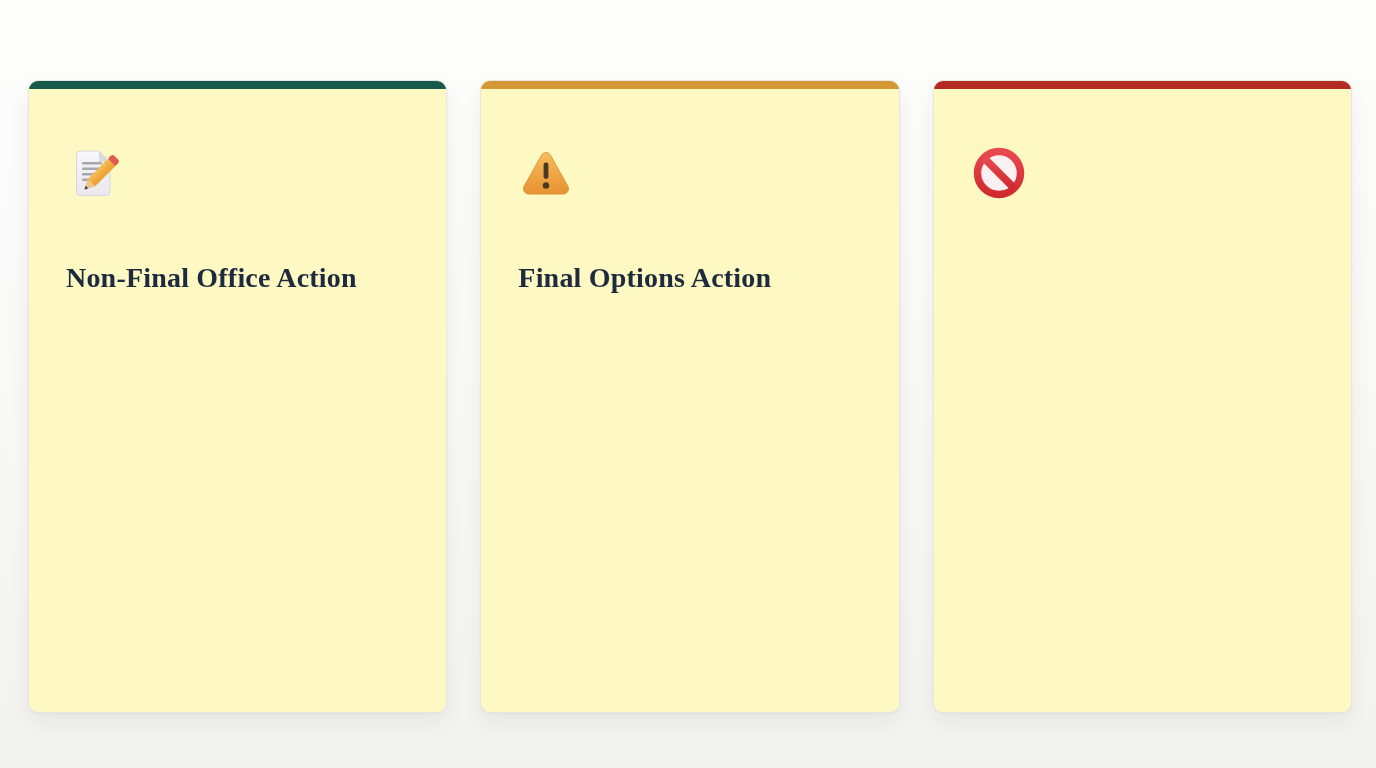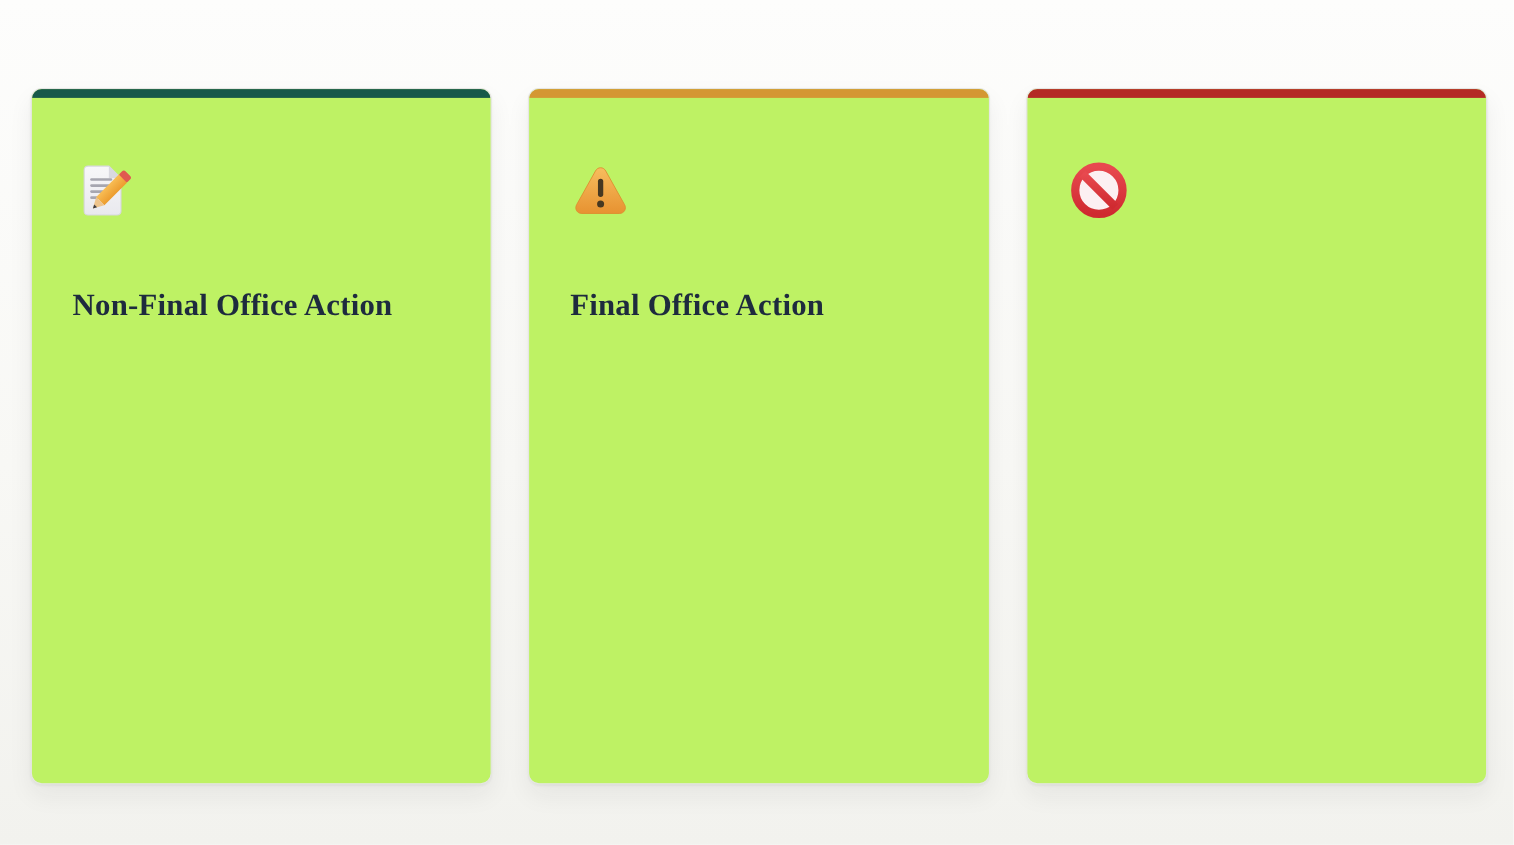--- a/index.html
+++ b/index.html
@@ -16,21 +16,21 @@
   .cards-row {
     display: flex;
     gap: 33px;
     padding: 80px 24px 0 28px;
     align-items: stretch;
     box-sizing: border-box;
   }
   .card {
     flex: 1 1 0;
     height: 633px;
-    background: #bef264;
+    background: #fef9c3;
     border: 1px solid #e6e6e3;
     border-radius: 10px;
     box-shadow: 0 1px 2px rgba(30,30,30,0.05), 0 10px 22px rgba(30,30,30,0.06);
     overflow: hidden;
     display: flex;
     flex-direction: column;
     box-sizing: border-box;
   }
   .accent-bar {
     height: 8px;
@@ -112,21 +112,21 @@
             <linearGradient id="triGrad" x1="0" y1="0" x2="0" y2="1">
               <stop offset="0" stop-color="#f7bd5e"></stop>
               <stop offset="1" stop-color="#e79231"></stop>
             </linearGradient>
           </defs>
           <path d="M28 7.5 c2 0 3.6 1 4.7 3 l17.1 30.6 c2 3.6 -0.3 8 -4.8 8 h-34 c-4.5 0 -6.8 -4.4 -4.8 -8 L23.3 10.5 c1.1 -2 2.7 -3 4.7 -3 z" fill="url(#triGrad)" stroke="#dd8d2e" stroke-width="0.8"></path>
           <rect x="25.6" y="17.5" width="4.8" height="16.5" rx="2.4" fill="#463821"></rect>
           <circle cx="28" cy="40.5" r="3.2" fill="#463821"></circle>
         </svg>
       </div>
-      <h2 class="card-title">Final Office Action</h2>
+      <h2 class="card-title">Final Options Action</h2>
     </div>
   </div>
 
   <div class="card">
     <div class="accent-bar" style="background-color: rgb(180, 42, 37);"></div>
     <div class="card-content">
       <div class="icon-wrap">
         <svg viewBox="0 0 56 56" aria-hidden="true">
           <defs>
             <linearGradient id="ringGrad" x1="0" y1="0" x2="0" y2="1">

